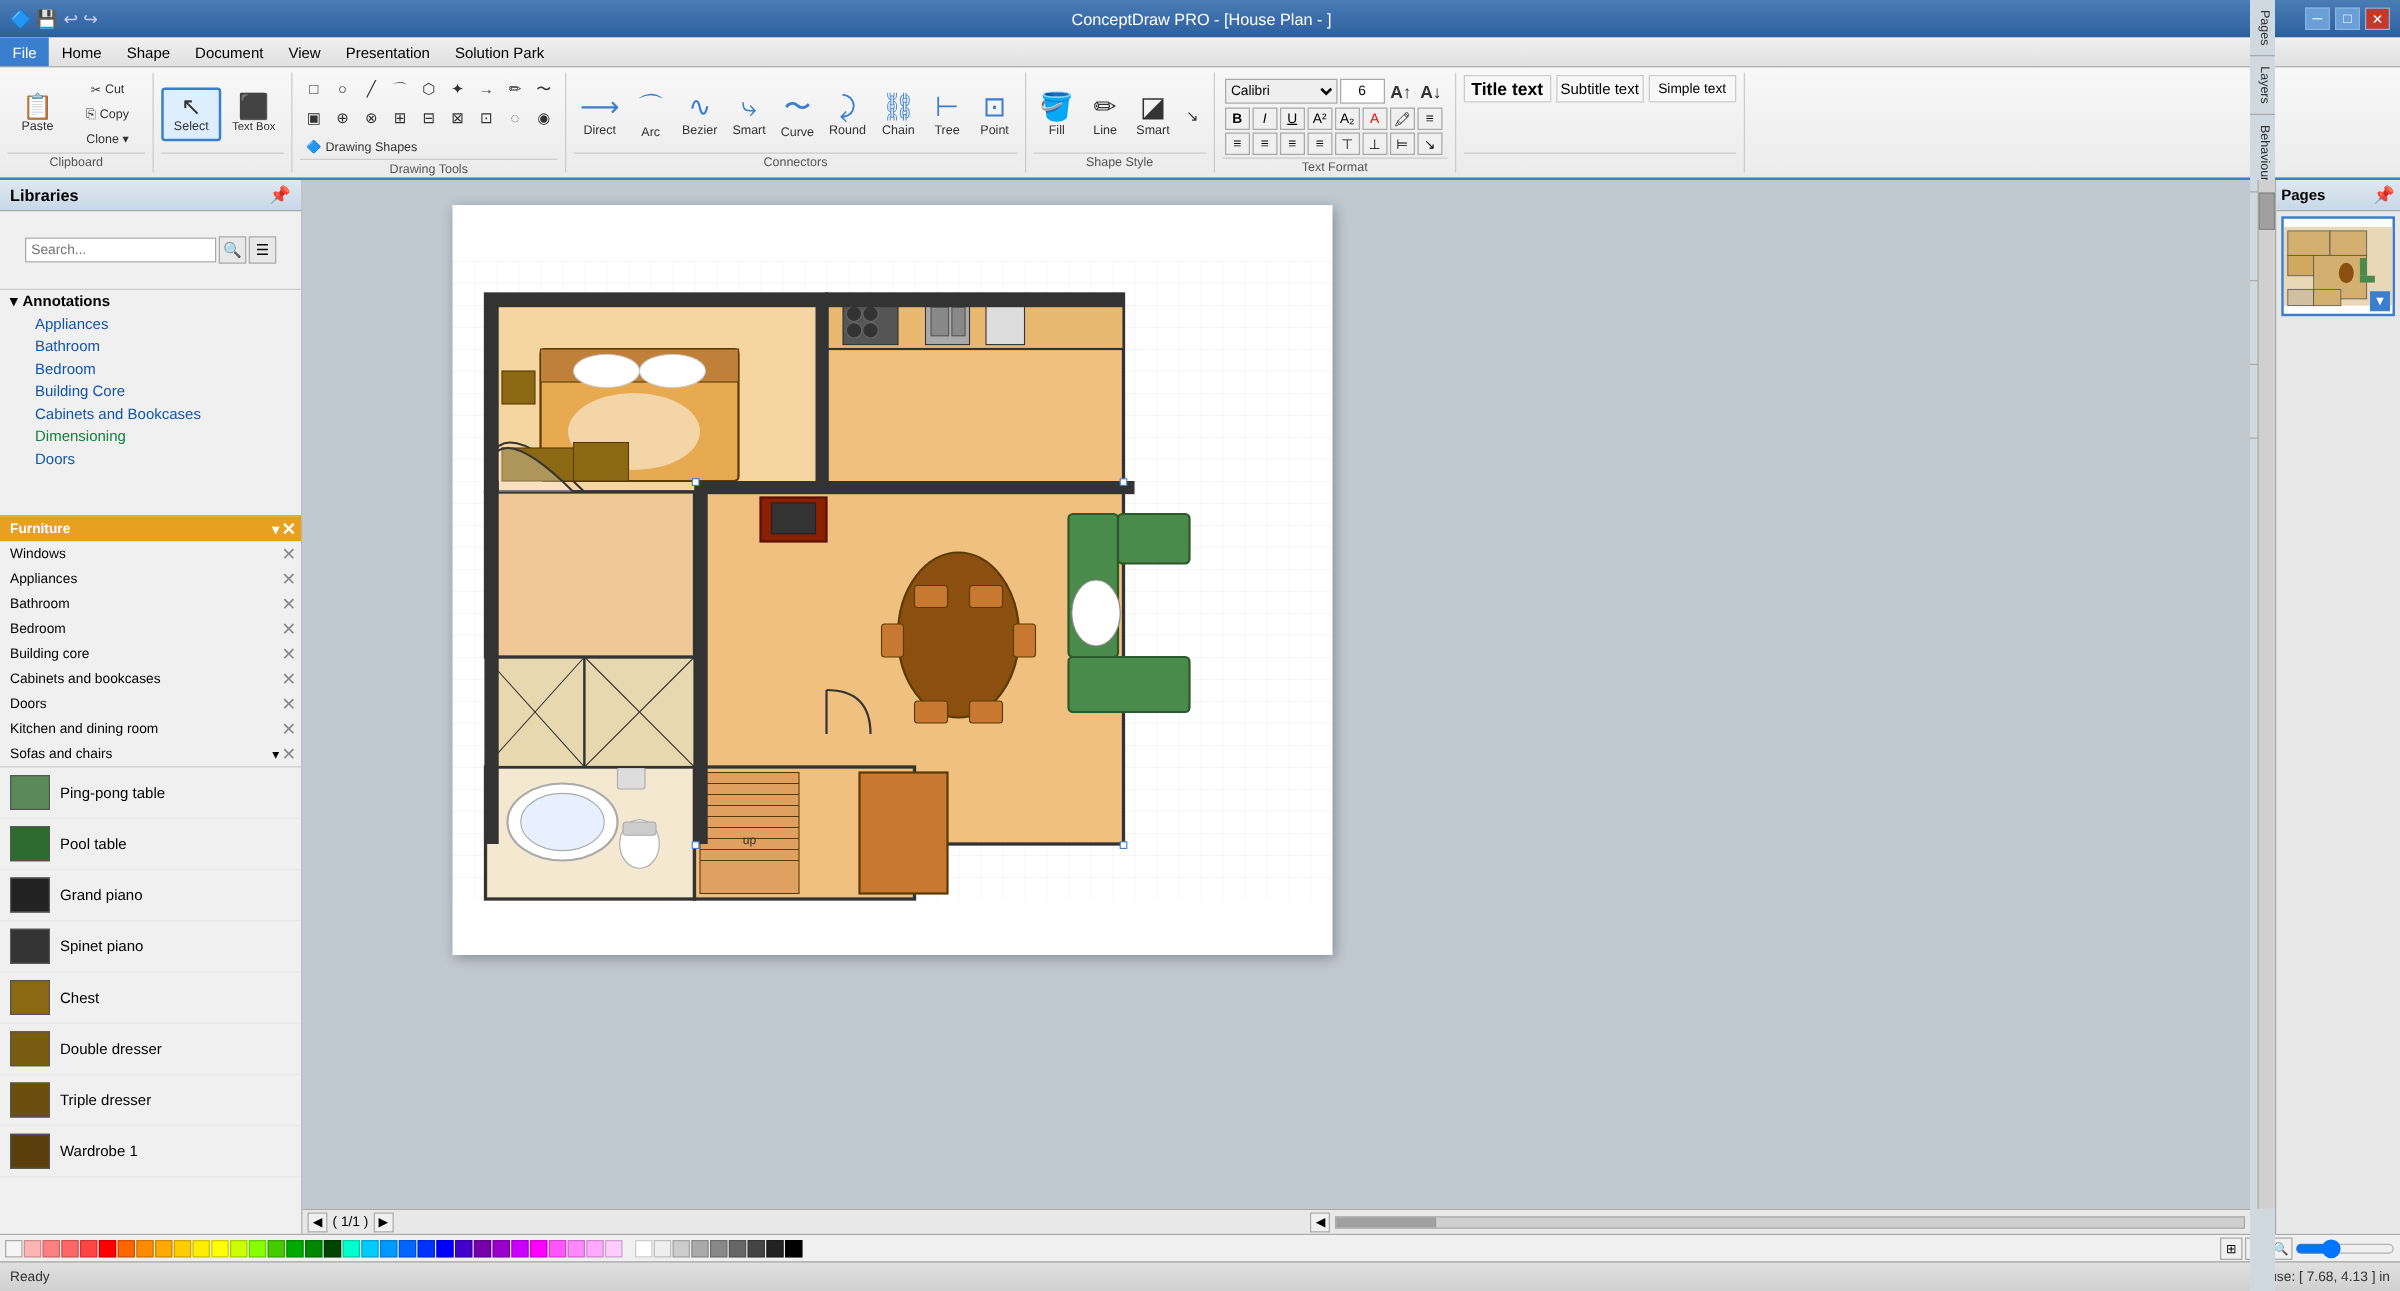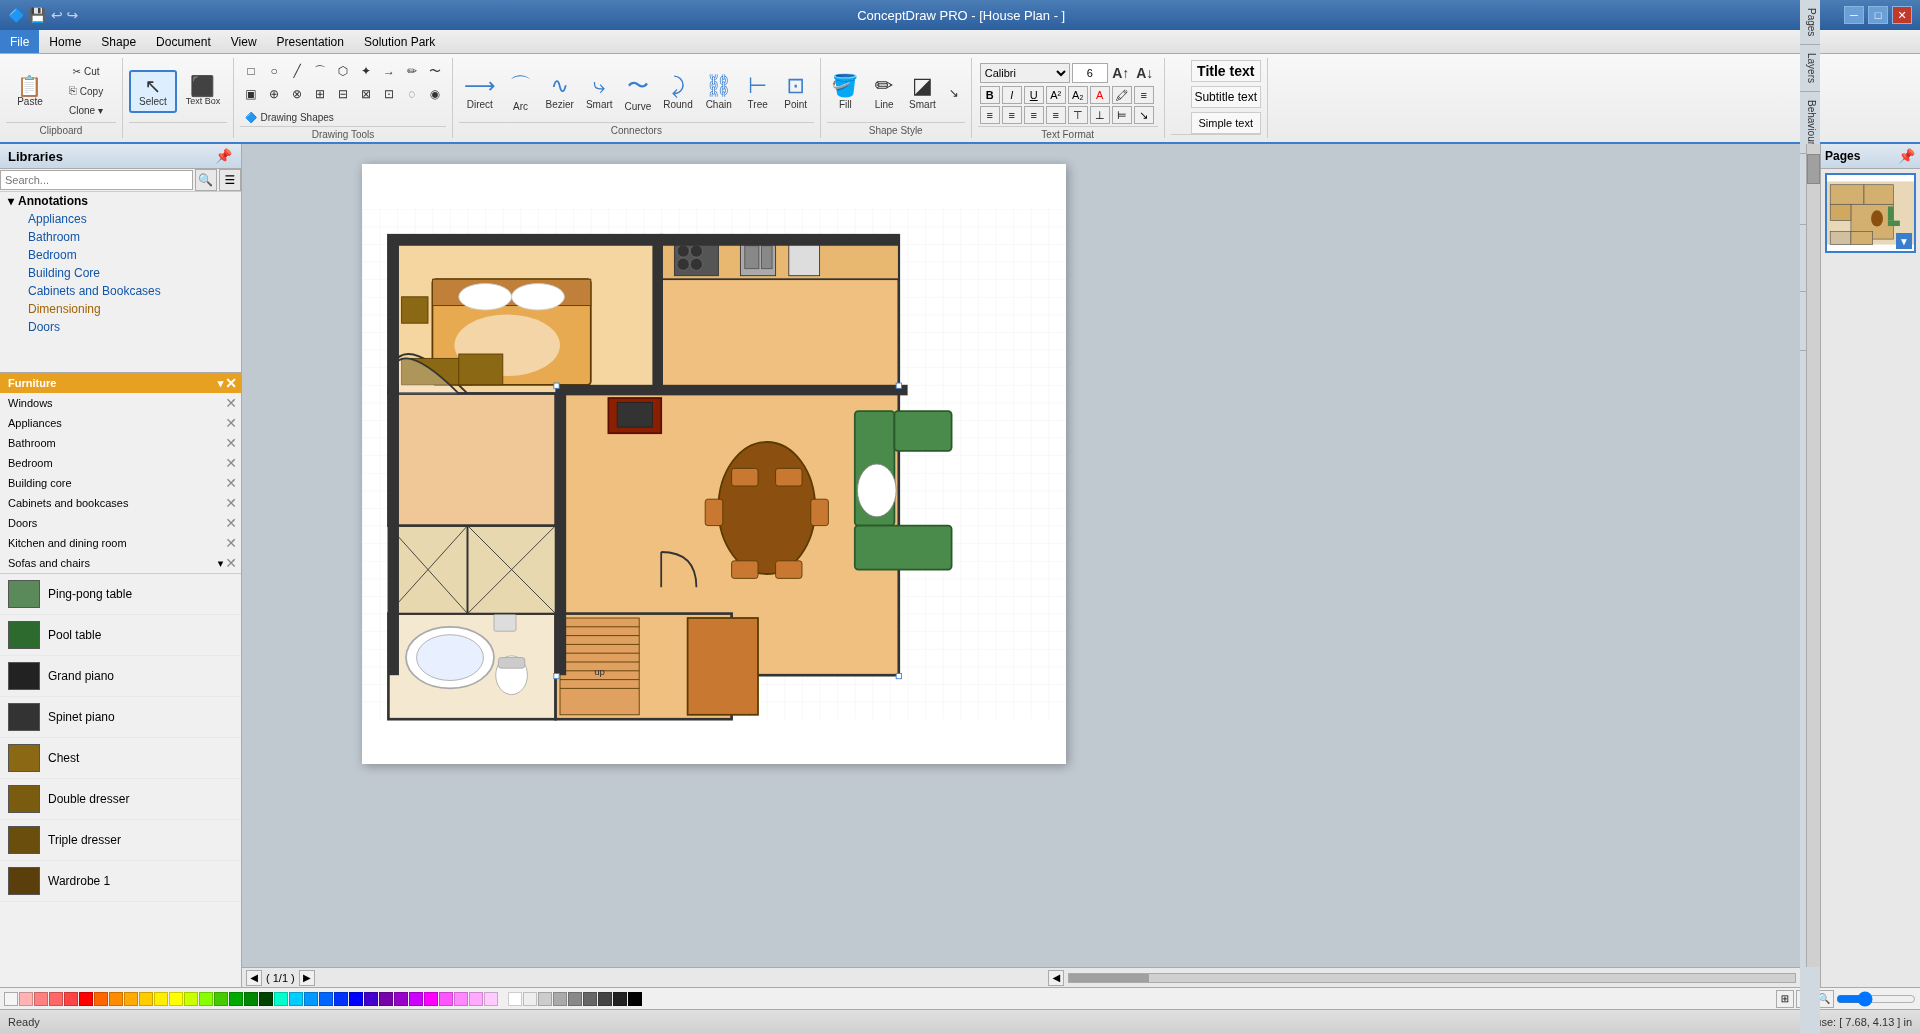--- a/index.html
+++ b/index.html
@@ -108,21 +108,21 @@
       font-weight: bold;
       font-size: 13px;
       border-bottom: 1px solid #aaa;
       display: flex;
       align-items: center;
       justify-content: space-between;
     }
     #search-bar {
       display: flex;
       align-items: center;
-      padding: 0;
+      padding: 20px;
       gap: 2px;
       border-bottom: 1px solid #ccc;
     }
     #search-bar input {
       flex: 1;
       height: 20px;
       border: 1px solid #aaa;
       padding: 0 4px;
       font-size: 11px;
     }
@@ -486,21 +486,21 @@
         <div class="ts-btn">⊤</div>
         <div class="ts-btn">⊥</div>
         <div class="ts-btn">⊨</div>
         <div class="ts-btn">↘</div>
       </div>
     </div>
     <div class="ribbon-group-label">Text Format</div>
   </div>
 
   <div class="ribbon-group">
-    <div style="display:flex;flex-direction:column;gap:4px;margin-left:20px;">
+    <div style="display:flex;flex-direction:row;gap:4px;">
       <div class="text-preset-btn" style="font-size:14px;font-weight:bold;">
         <span>Title text</span>
       </div>
       <div class="text-preset-btn" style="font-size:12px;">
         <span>Subtitle text</span>
       </div>
       <div class="text-preset-btn" style="font-size:11px;">
         <span>Simple text</span>
       </div>
     </div>
@@ -524,21 +524,21 @@
     <div class="tree-section" style="max-height:180px;">
       <div class="tree-parent">
         <span>▾</span>
         <span>Annotations</span>
       </div>
       <div class="tree-item" style="color:#1155aa;">Appliances</div>
       <div class="tree-item" style="color:#1155aa;">Bathroom</div>
       <div class="tree-item" style="color:#1155aa;">Bedroom</div>
       <div class="tree-item" style="color:#1155aa;">Building Core</div>
       <div class="tree-item" style="color:#1155aa;">Cabinets and Bookcases</div>
-      <div class="tree-item" style="color:#a16207;">Dimensioning</div>
+      <div class="tree-item" style="color:#15803d;">Dimensioning</div>
       <div class="tree-item" style="color:#1155aa;">Doors</div>
     </div>
 
     <div id="active-libs">
       <div class="active-lib-item furniture">
         <span>Furniture</span>
         <div style="display:flex;gap:2px;align-items:center;">
           <span>▾</span>
           <span class="close-x">✕</span>
         </div>

